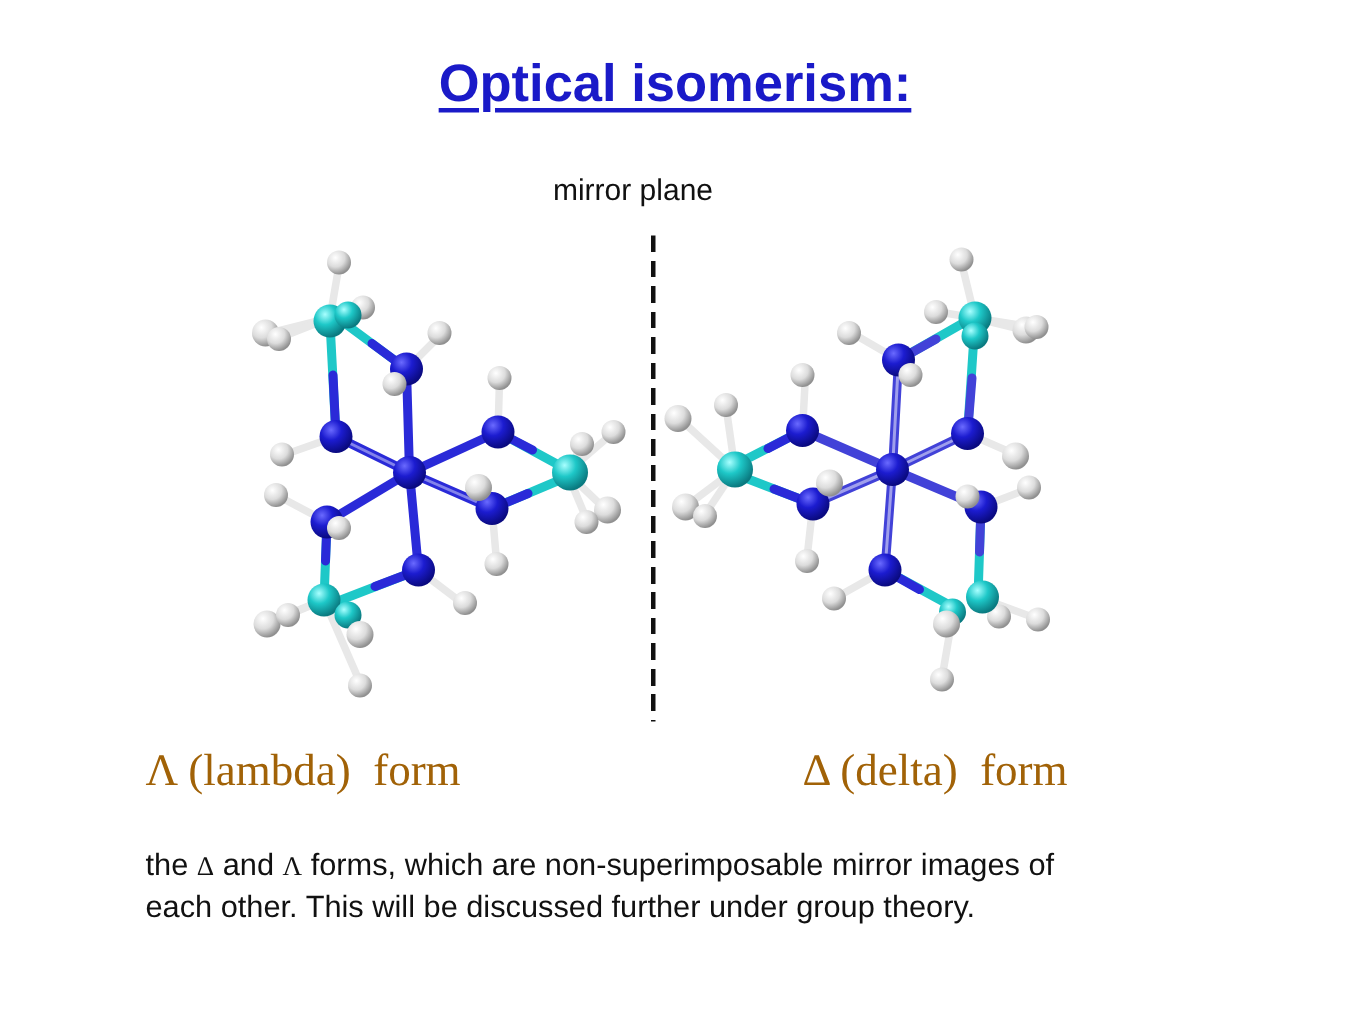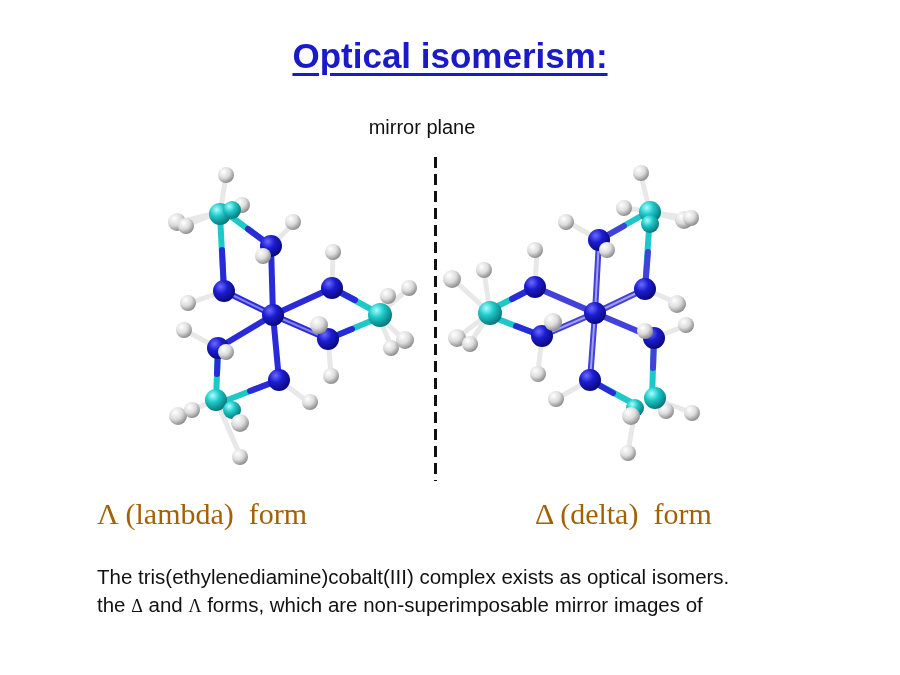--- a/index.html
+++ b/index.html
@@ -247,15 +247,15 @@
       <circle cx="631" cy="416" r="9"></circle>
     </g>
   </g>
 </svg>
 
 <div class="form-label lambda-label"><span>Λ</span><span> (lambda)  form</span></div>
 
 <div class="form-label delta-label"><span>Δ</span><span> (delta)  form</span></div>
 
 <div class="desc">
-  <span class="line">The tris(ethylenediamine)cobalt(III) complex exists as optical isomers.</span>
   <span class="line"><span>the </span><span class="greek">Δ</span><span> and </span><span class="greek">Λ</span><span> forms, which are non-superimposable mirror images of</span></span>
+  <span class="line">each other. This will be discussed further under group theory.</span>
 </div>
 
 </body></html>

